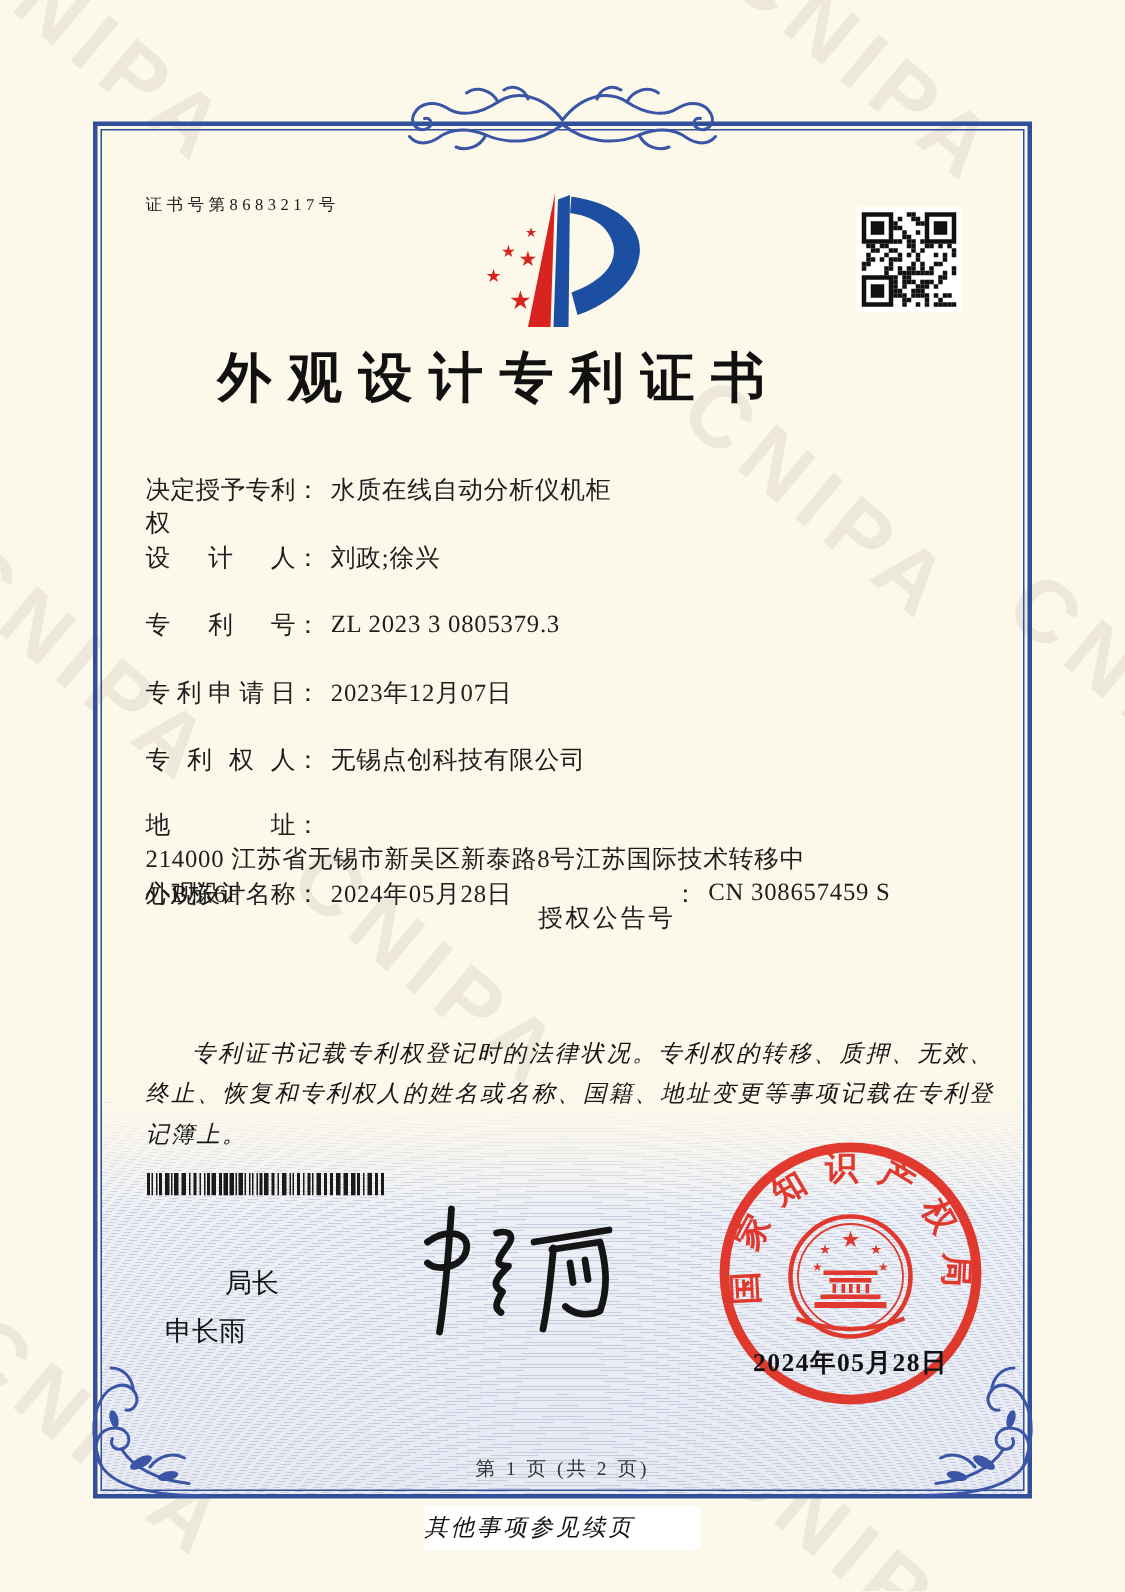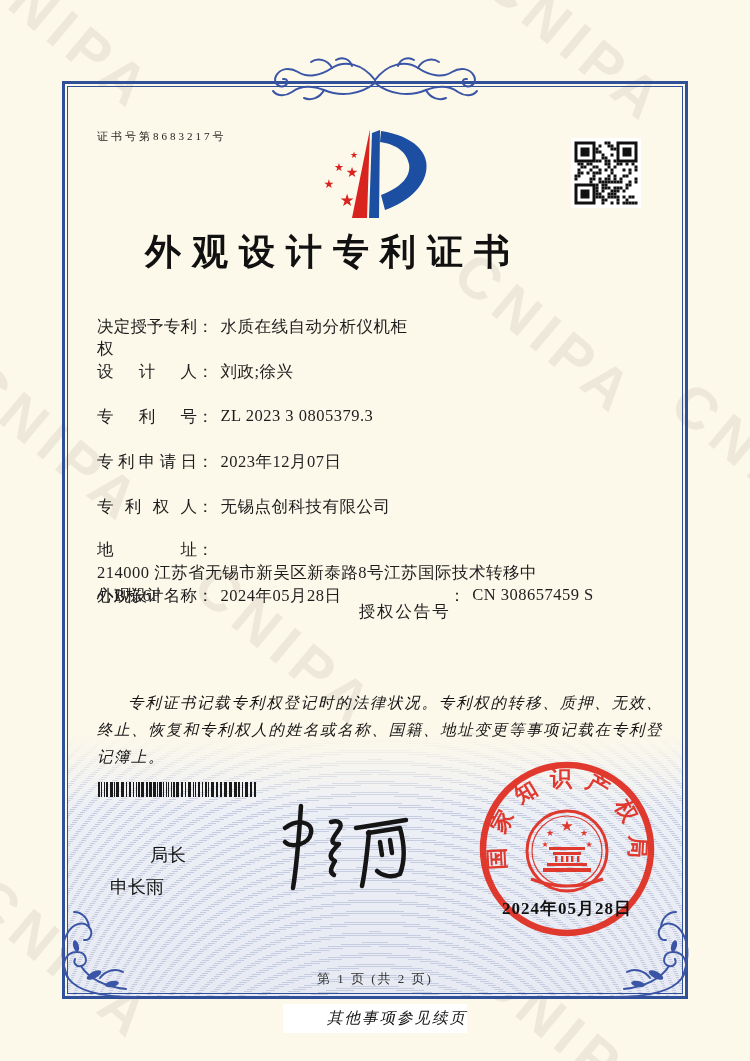--- a/index.html
+++ b/index.html
@@ -54,21 +54,21 @@
   .director-name{position:absolute;left:110px;top:875px;font-family:"Liberation Sans","DejaVu Sans",sans-serif;
         font-size:18px;font-weight:500;color:#141414;z-index:4;}
   .signature{position:absolute;left:276px;top:798px;z-index:4;}
   .seal{position:absolute;left:477px;top:759px;z-index:4;}
   .seal-date{position:absolute;left:477px;top:897px;width:180px;text-align:center;
         font-size:17px;font-weight:bold;color:#111;z-index:5;letter-spacing:1px;}
 
   .page-num{position:absolute;left:62px;right:62px;top:970px;text-align:center;
         font-size:13px;color:#333;z-index:4;letter-spacing:2px;}
   .note-band{position:absolute;left:283px;top:1004px;width:184px;height:29px;background:#ffffff;
-        z-index:4;display:flex;align-items:center;justify-content:flex-end;}
+        z-index:4;display:flex;align-items:center;justify-content:flex-start;}
   .note-text{font-size:15.5px;font-style:italic;letter-spacing:2px;color:#151515;}
 </style>
 </head>
 <body>
 
 <div class="page">
 
   <span class="wm" style="left:-45px;top:-5px">CNIPA</span>
   <span class="wm" style="left:468px;top:8px">CNIPA</span>
   <span class="wm" style="left:438px;top:300px">CNIPA</span>

